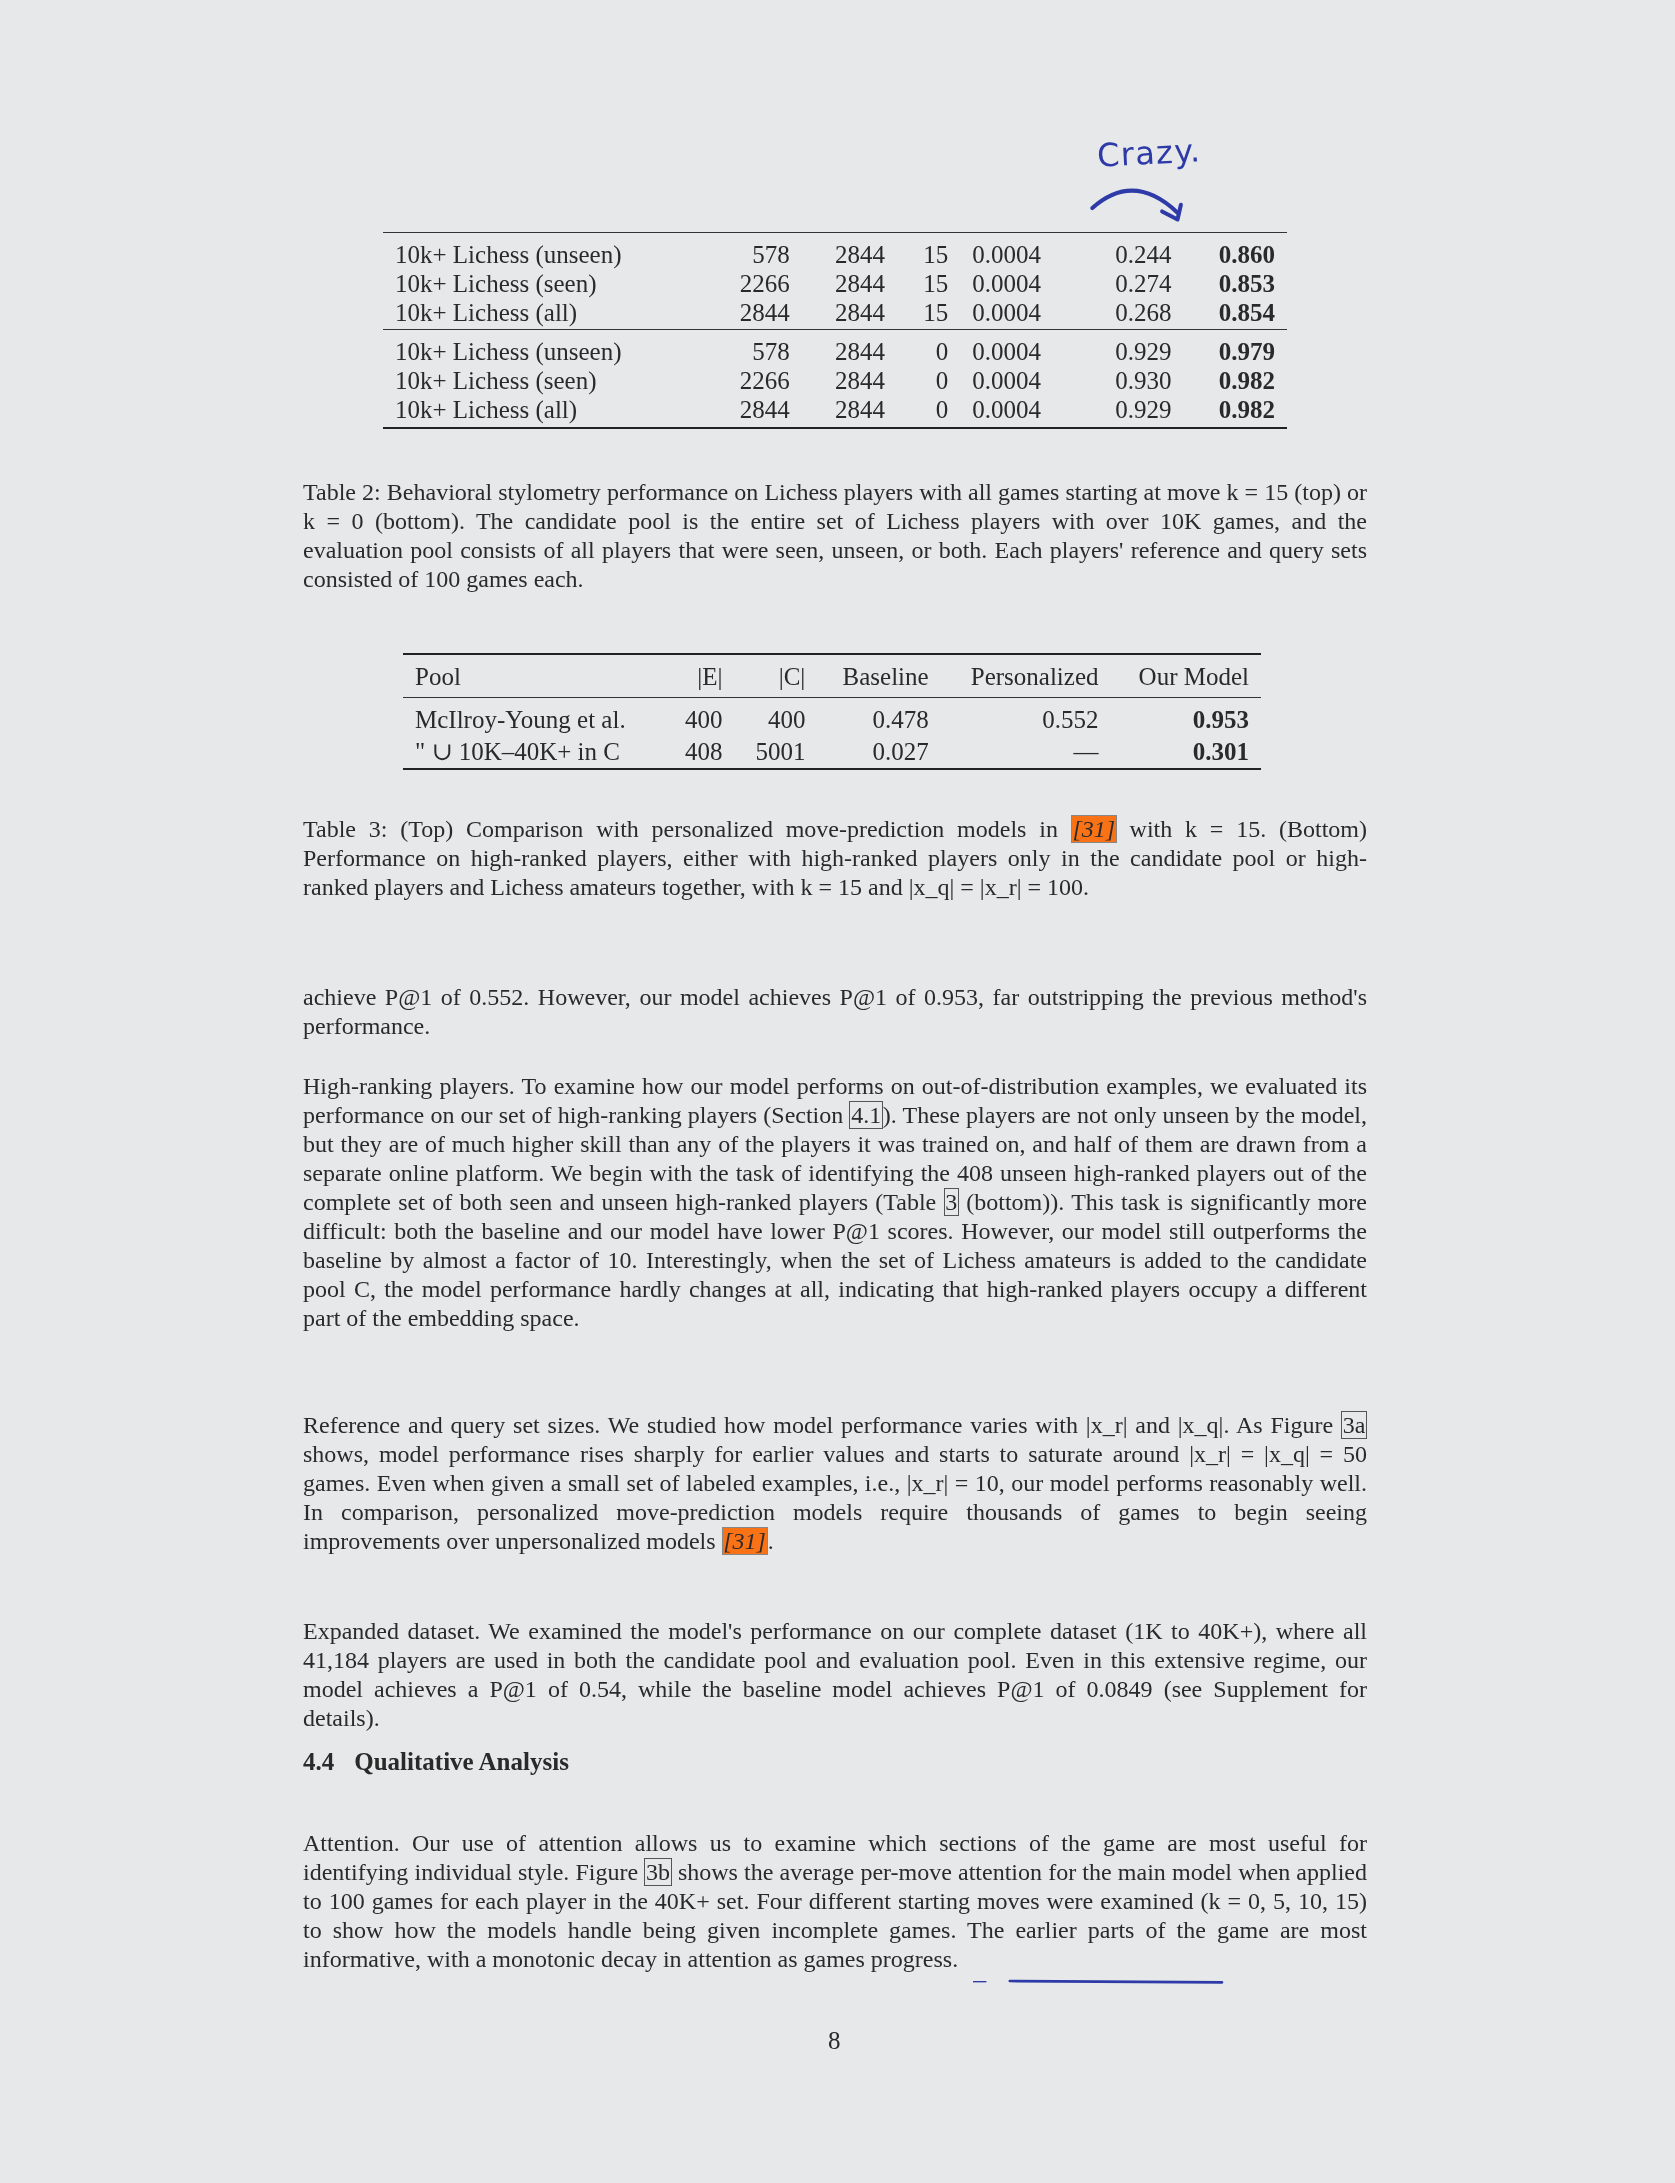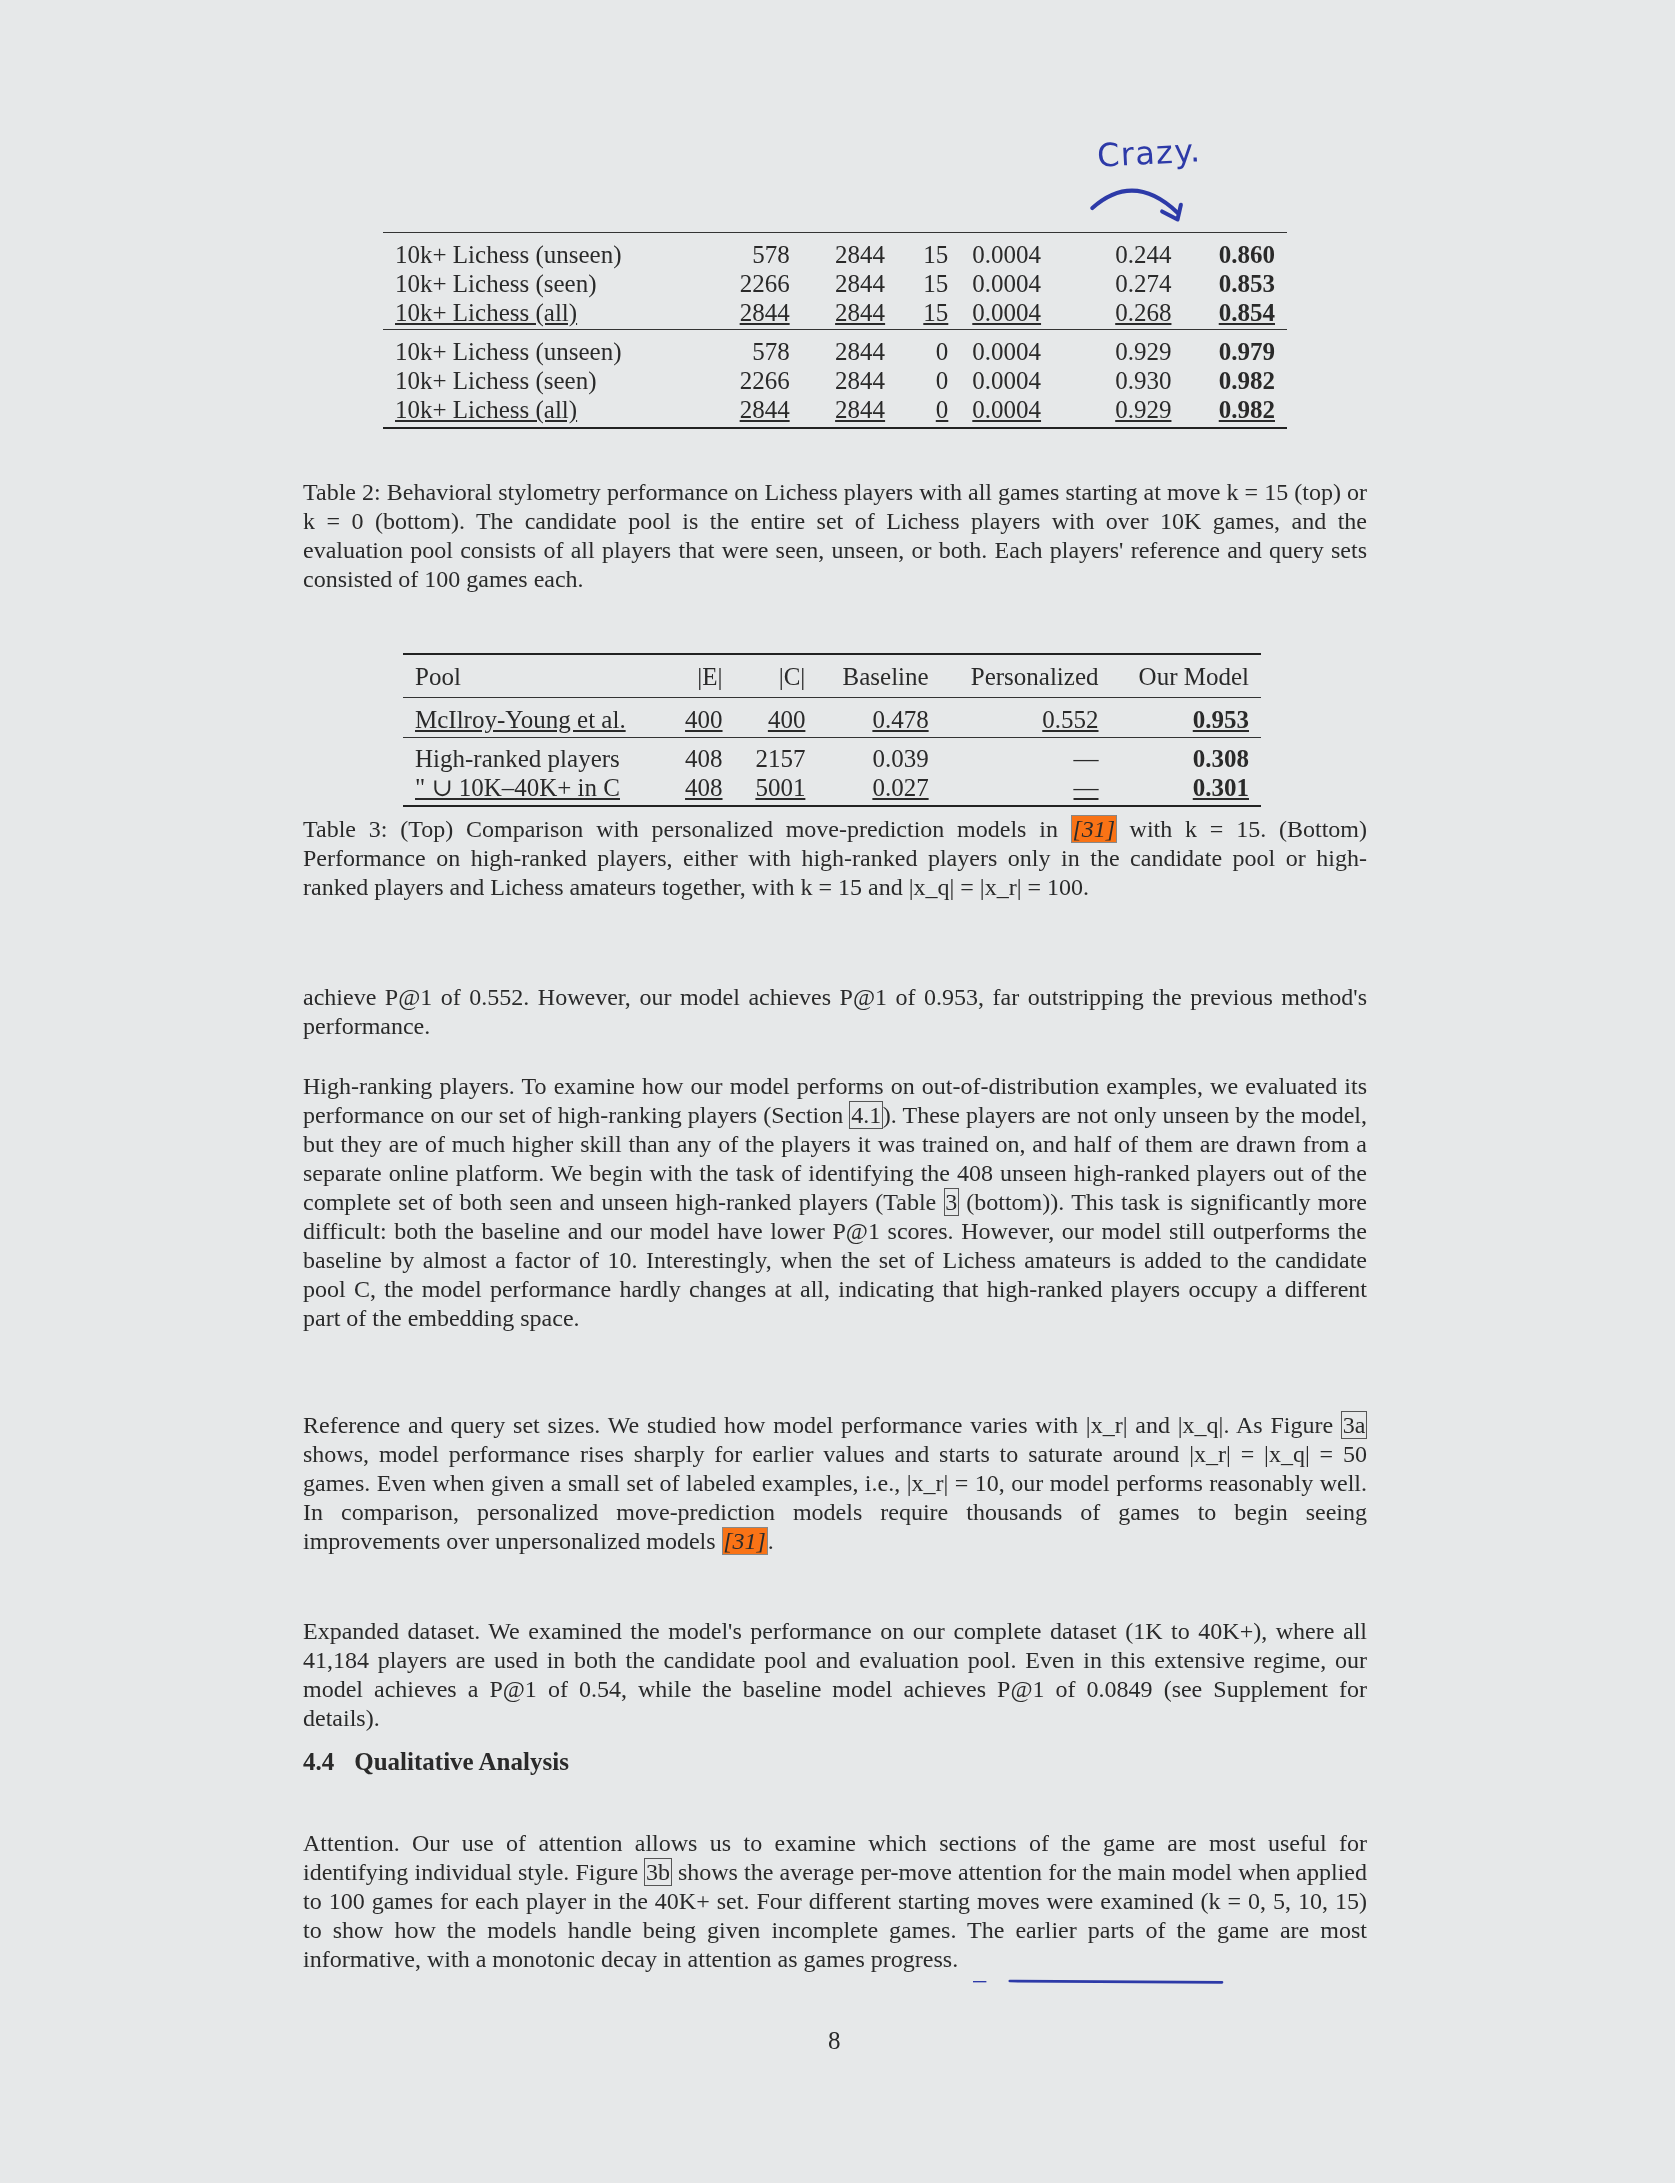--- a/index.html
+++ b/index.html
@@ -22,21 +22,21 @@
   table.t { border-collapse:collapse; position:absolute; font-size:25px; }
   table.t td, table.t th { font-weight:normal; padding:0 12px; white-space:nowrap; line-height:29px; }
   table.t .num { text-align:right; }
   table.t .left { text-align:left; }
   table.t b { font-weight:bold; }
   .rule-top { border-top:2.3px solid #222; }
   .rule-mid { border-top:1.3px solid #333; }
   .rule-bot { border-bottom:2.3px solid #222; }
   table.t tr.head td { padding-top:6.7px; padding-bottom:6.7px; }
   table.t tr.first td { padding-top:6.7px; }
-  table.t tr.last td { padding-bottom:2.7px;text-decoration:underline; }
+  table.t tr.last td { padding-bottom:2.7px; }
 
   .caption { position:absolute; left:303px; width:1064px; font-size:24px; line-height:29px; text-align:justify; }
   .para { font-size:24px; line-height:29px; text-align:justify; margin:0; }
   .para .lead { font-weight:normal; }
   .ref { border:1.3px solid #555; padding:0 0.7px; }
   .ref-grey { border:1.3px solid #888; background:#f97316; padding:0 0.7px;font-style:italic; }
   .sec-title { font-size:25px; font-weight:bold; position:absolute; left:303px; }
   .sec-title .num { margin-right:20px; }
   .pageno { position:absolute; left:828px; top:2027px; font-size:25px; }
 </style>
@@ -123,28 +123,20 @@
       <td class="num">Our Model</td>
     </tr>
     <tr class="first last rule-mid">
       <td class="left">McIlroy-Young et al.</td>
       <td class="num">400</td>
       <td class="num">400</td>
       <td class="num">0.478</td>
       <td class="num">0.552</td>
       <td class="num"><b>0.953</b></td>
     </tr>
-    <tr class="first rule-mid">
-      <td class="left">High-ranked players</td>
-      <td class="num">408</td>
-      <td class="num">2157</td>
-      <td class="num">0.039</td>
-      <td class="num">—</td>
-      <td class="num"><b>0.308</b></td>
-    </tr>
     <tr class="last rule-bot">
       <td class="left">" ∪ 10K–40K+ in C</td>
       <td class="num">408</td>
       <td class="num">5001</td>
       <td class="num">0.027</td>
       <td class="num">—</td>
       <td class="num"><b>0.301</b></td>
     </tr>
   </tbody>
     </table>

